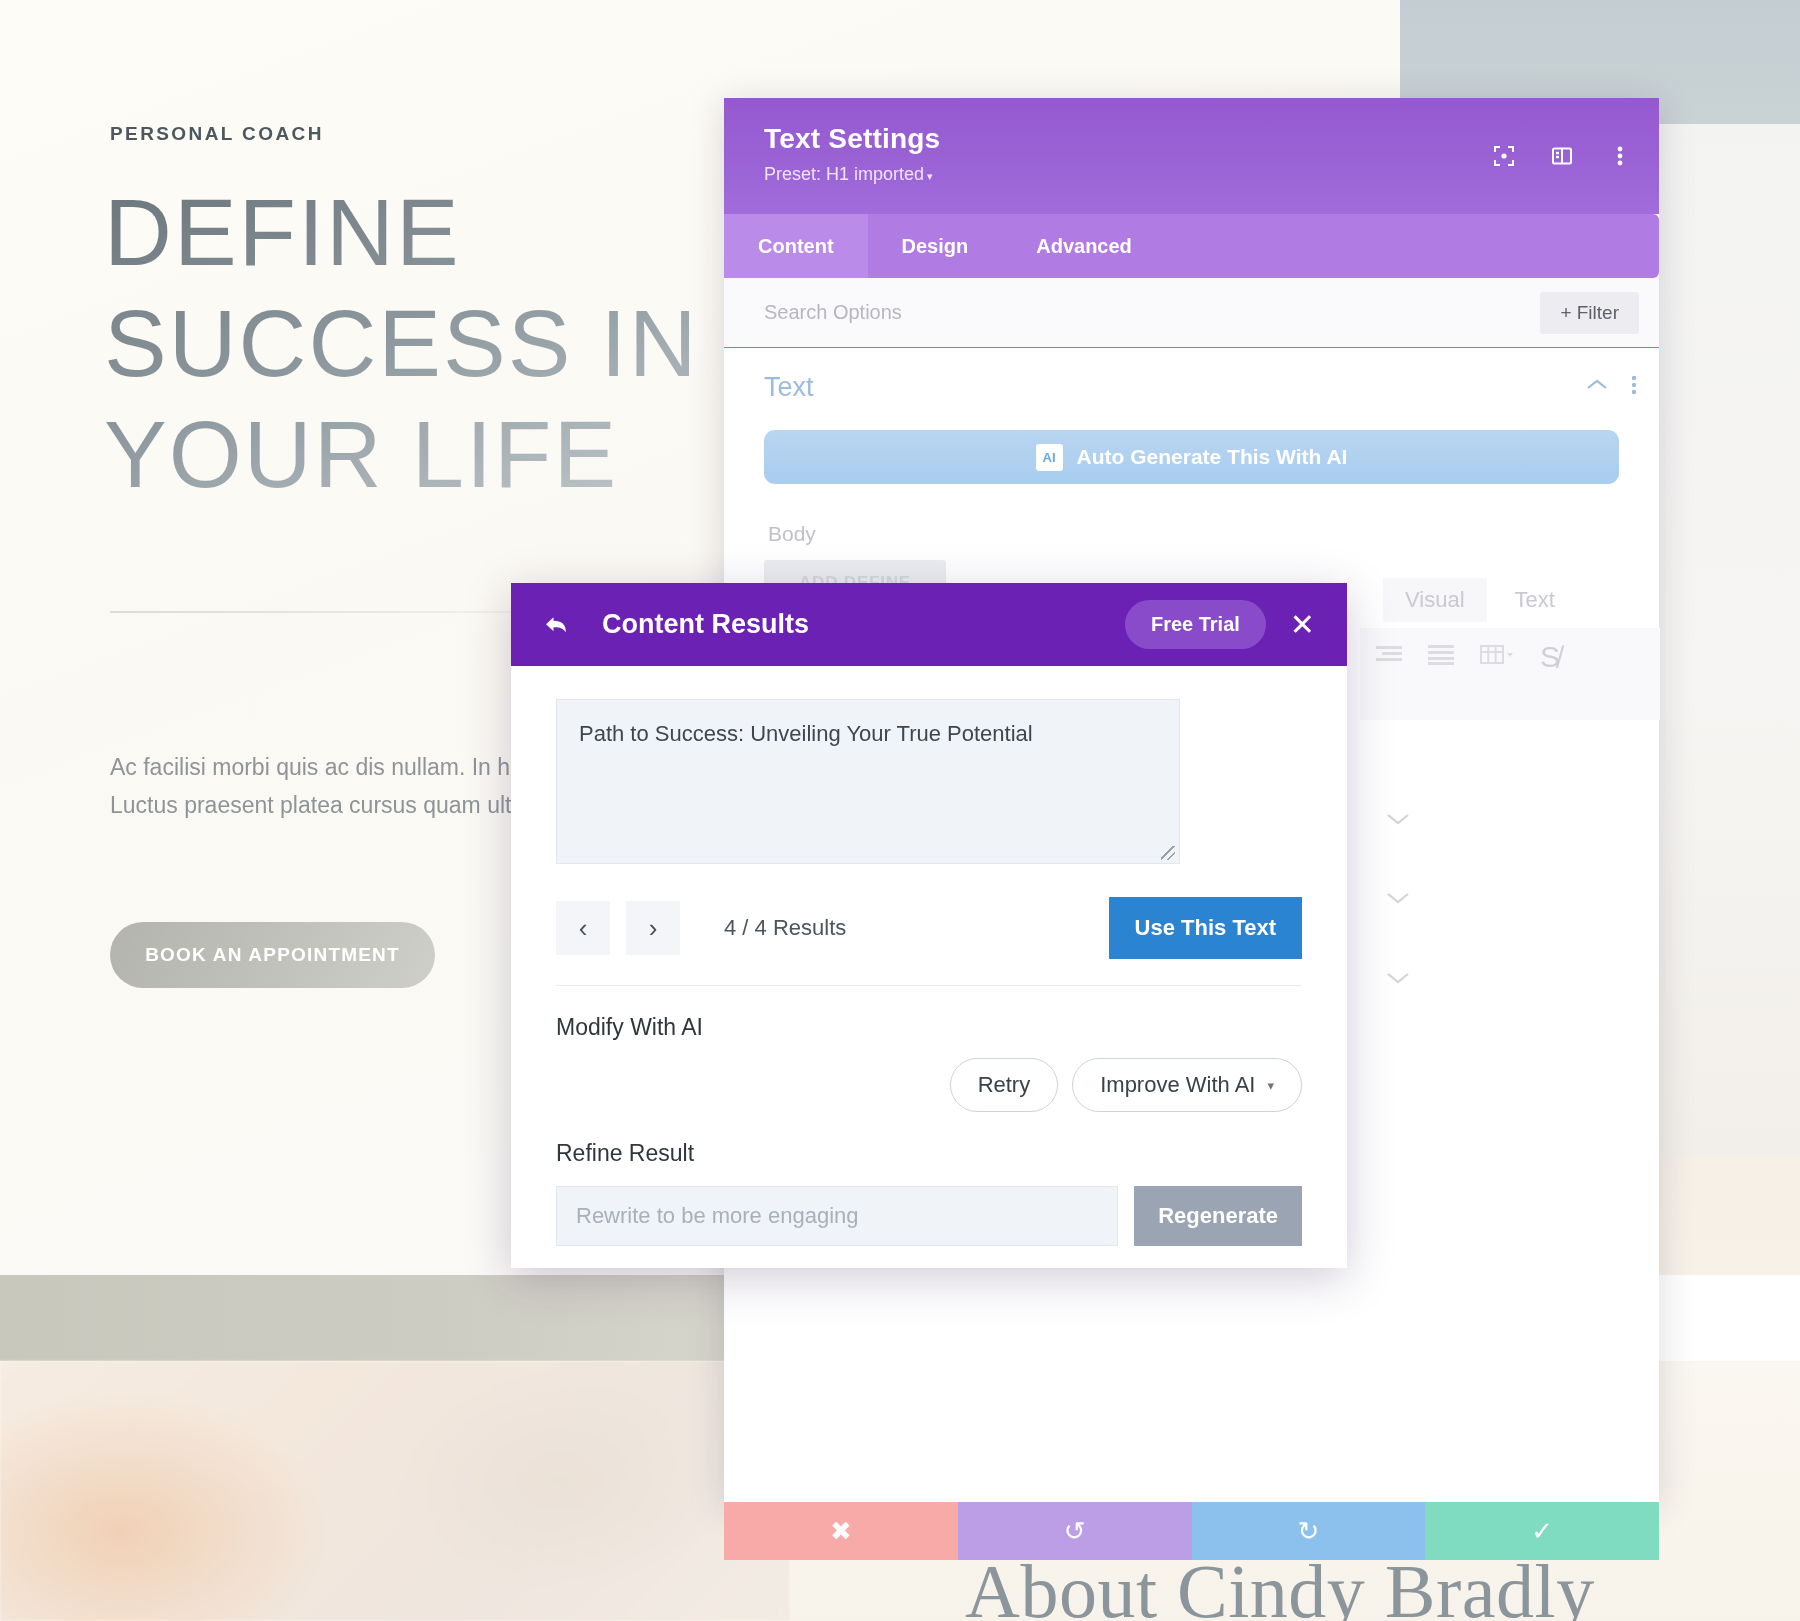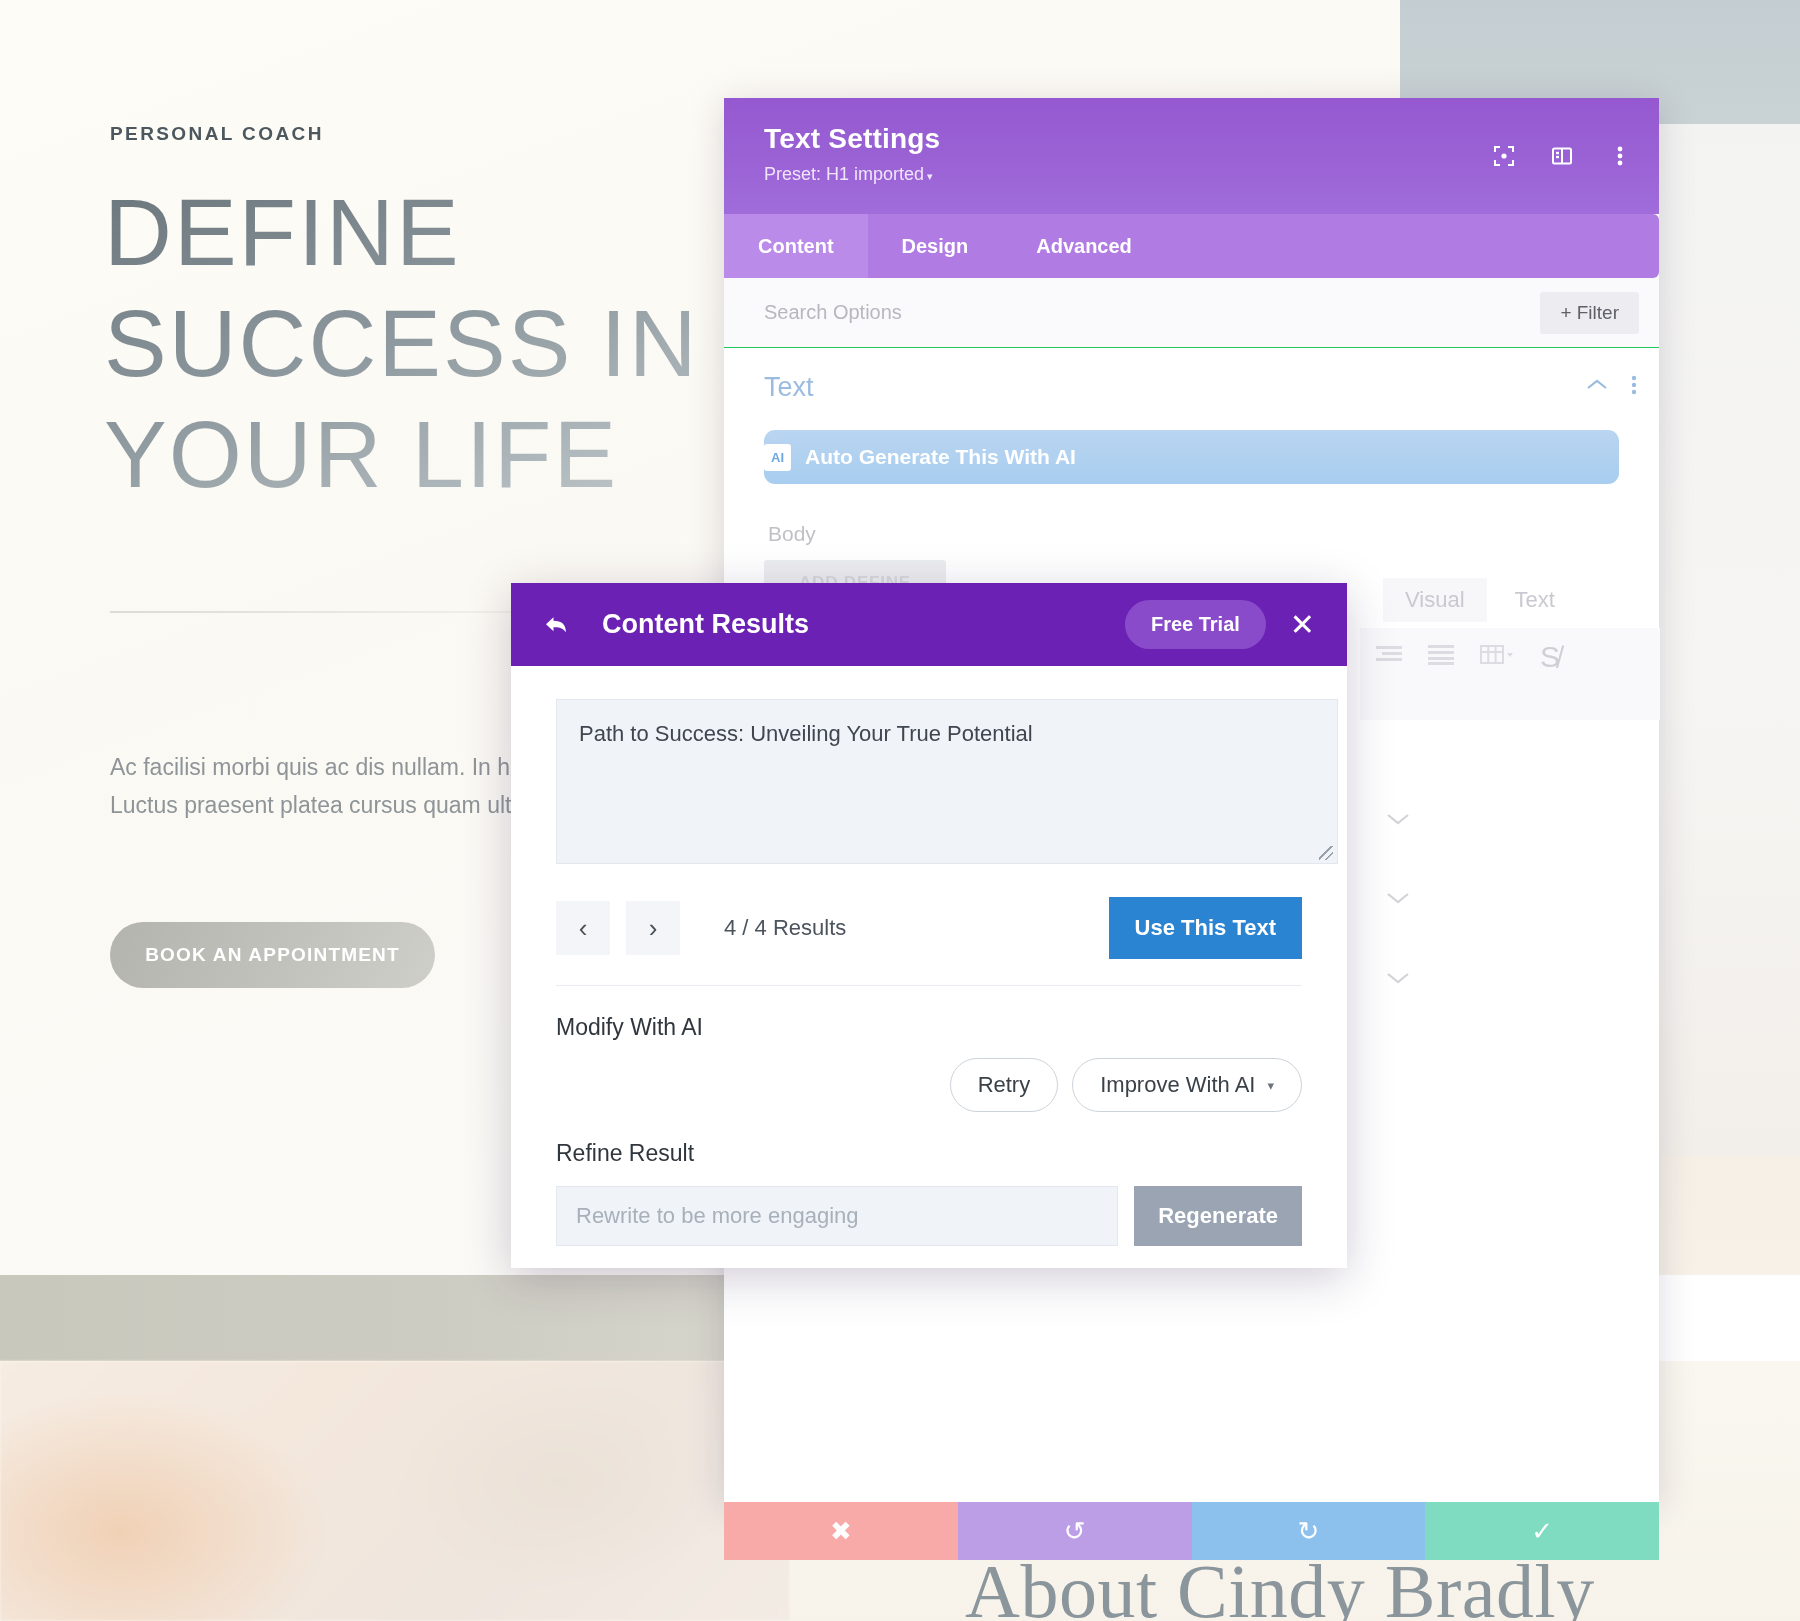--- a/index.html
+++ b/index.html
@@ -131,21 +131,21 @@
   .sp-section-head {
     height: 78px; padding: 0 22px 0 40px;
     display: flex; align-items: center; justify-content: space-between;
   }
   .sp-section-title { color: #9bbce0; font-size: 27px; }
   .sp-section-tools { display: flex; align-items: center; gap: 22px; color: #9bbce0; }
 
   .ai-btn {
     margin: 4px 40px 0 40px; height: 54px; border-radius: 11px;
     background: linear-gradient(180deg,#b9d5f1 0%, #a8cdef 100%);
-    display: flex; align-items: center; justify-content: flex-start; gap: 14px;
+    display: flex; align-items: center; justify-content: center; gap: 14px;
     color: #fff; font-size: 21px; font-weight: 600;
   }
   .ai-badge {
     width: 27px; height: 27px; background: #fff; border-radius: 3px;
     display: flex; align-items: center; justify-content: center;
     color: #6fa8e0; font-size: 13px; font-weight: 700;
   }
 
   .sp-body-label { margin: 38px 0 0 44px; color: #c0c0c7; font-size: 21px; }
   .sp-addmedia {
@@ -189,21 +189,21 @@
   .mh-title { color: #fff; font-size: 27px; font-weight: 700; }
   .mh-right { display: flex; align-items: center; gap: 24px; }
   .free-trial {
     background: #8a4bcb; color: #fff; font-size: 20px; font-weight: 600;
     padding: 13px 26px; border-radius: 26px;
   }
   .mh-close { color: #fff; font-size: 30px; line-height: 1; }
 
   .modal-body { padding: 33px 45px 0 45px; }
   .result-box {
-    width: 782px; height: 165px; background: #f0f3f7; border: 1px solid #e4e8ee;
+    width: 624px; height: 165px; background: #f0f3f7; border: 1px solid #e4e8ee;
     padding: 21px 22px; font-size: 22px; color: #3f4650; position: relative;
   }
   .resize-grip {
     position: absolute; right: 4px; bottom: 3px; width: 14px; height: 14px;
     background:
       linear-gradient(135deg, transparent 0 42%, #9aa2ad 42% 52%, transparent 52% 100%),
       linear-gradient(135deg, transparent 0 68%, #9aa2ad 68% 78%, transparent 78% 100%);
   }
 
   .nav-row { display: flex; align-items: center; margin-top: 35px; height: 58px; }

